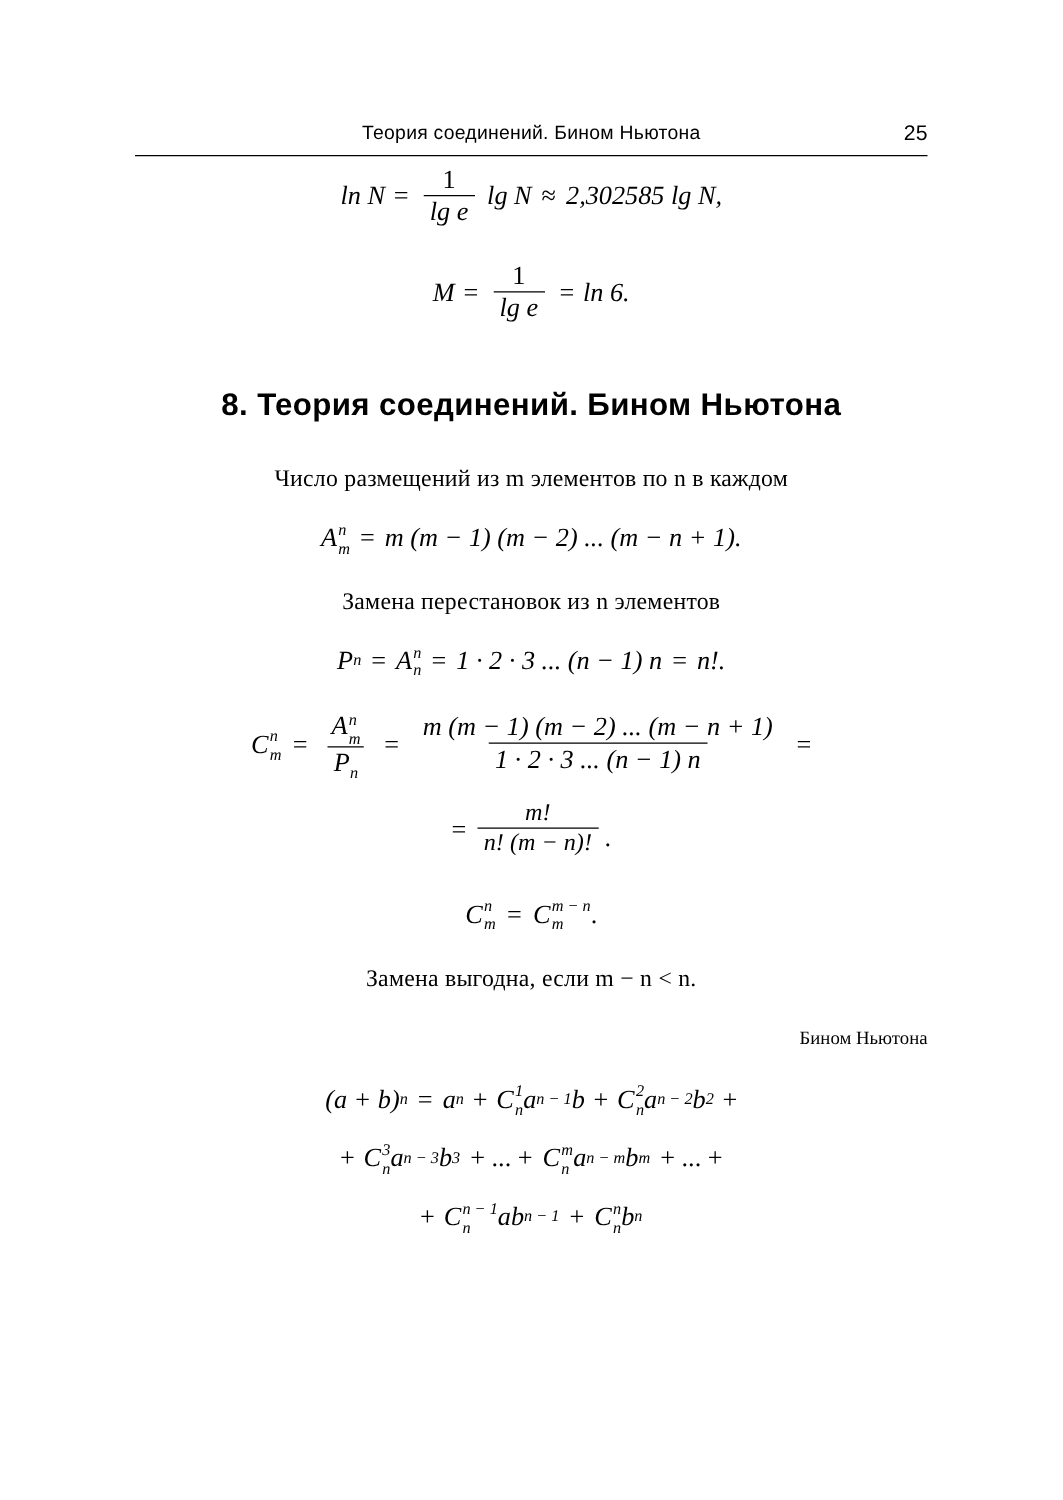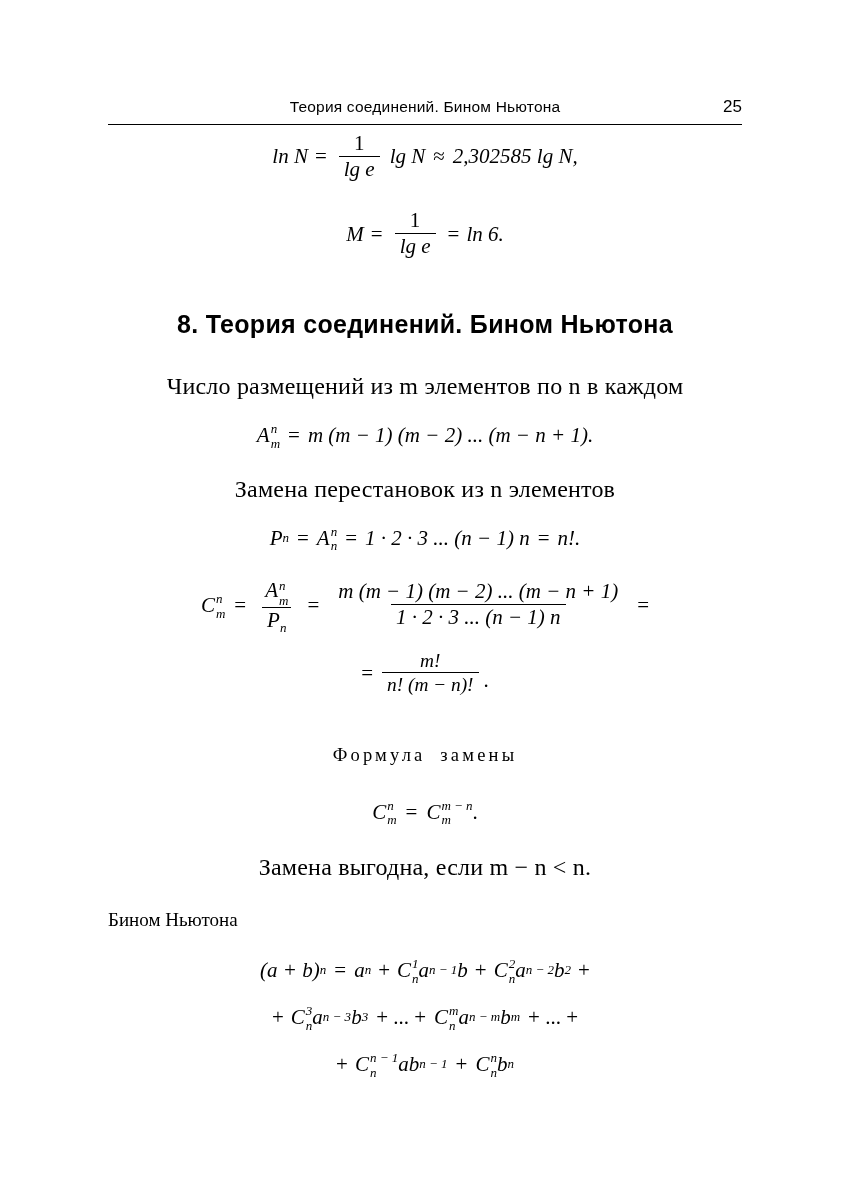--- a/index.html
+++ b/index.html
@@ -61,39 +61,39 @@
     margin: 0 108px;
   }
   .eq {
     text-align: center;
     font-style: italic;
     font-size: 21px;
     line-height: 1.25;
   }
   .txt {
     text-align: center;
-    font-size: 24px;
+    font-size: 19px;
     letter-spacing: 0.2px;
   }
   .sec-title {
     text-align: center;
     font-family: "Liberation Sans", sans-serif;
     font-weight: bold;
     font-size: 25px;
     letter-spacing: 0.3px;
   }
   .sparse {
     text-align: center;
     font-size: 18.5px;
     letter-spacing: 3.2px;
     word-spacing: 7px;
   }
   .sub-title {
-    text-align: left;
-    font-size: 19px;
+    text-align: right;
+    font-size: 15px;
   }
 
   
   .mi { font-style: italic; }
   .mu { font-style: normal; }
   .row {
     display: inline-flex;
     align-items: center;
     justify-content: center;
     vertical-align: middle;
@@ -248,21 +248,20 @@
       <span class="row">
         <span class="mu" style="margin-right:4px;">=</span>
         <span class="frac sm">
           <span class="num mi">m!</span>
           <span class="den mi">n! (m − n)!</span>
         </span>
         <span class="mu" style="align-self:flex-end;padding-bottom:2px;">.</span>
       </span>
     </div>
 
-    <div class="sparse" style="margin-top:50px;">Формула замены</div>
 
     <div class="eq" style="margin-top:30px;">
       <span class="row">
         <span class="mi">C</span>
         <span class="subsup">
           <span class="up">n</span>
           <span class="dn">m</span>
         </span>
         <span class="mu" style="margin:0 9px;">=</span>
         <span class="mi">C</span>

